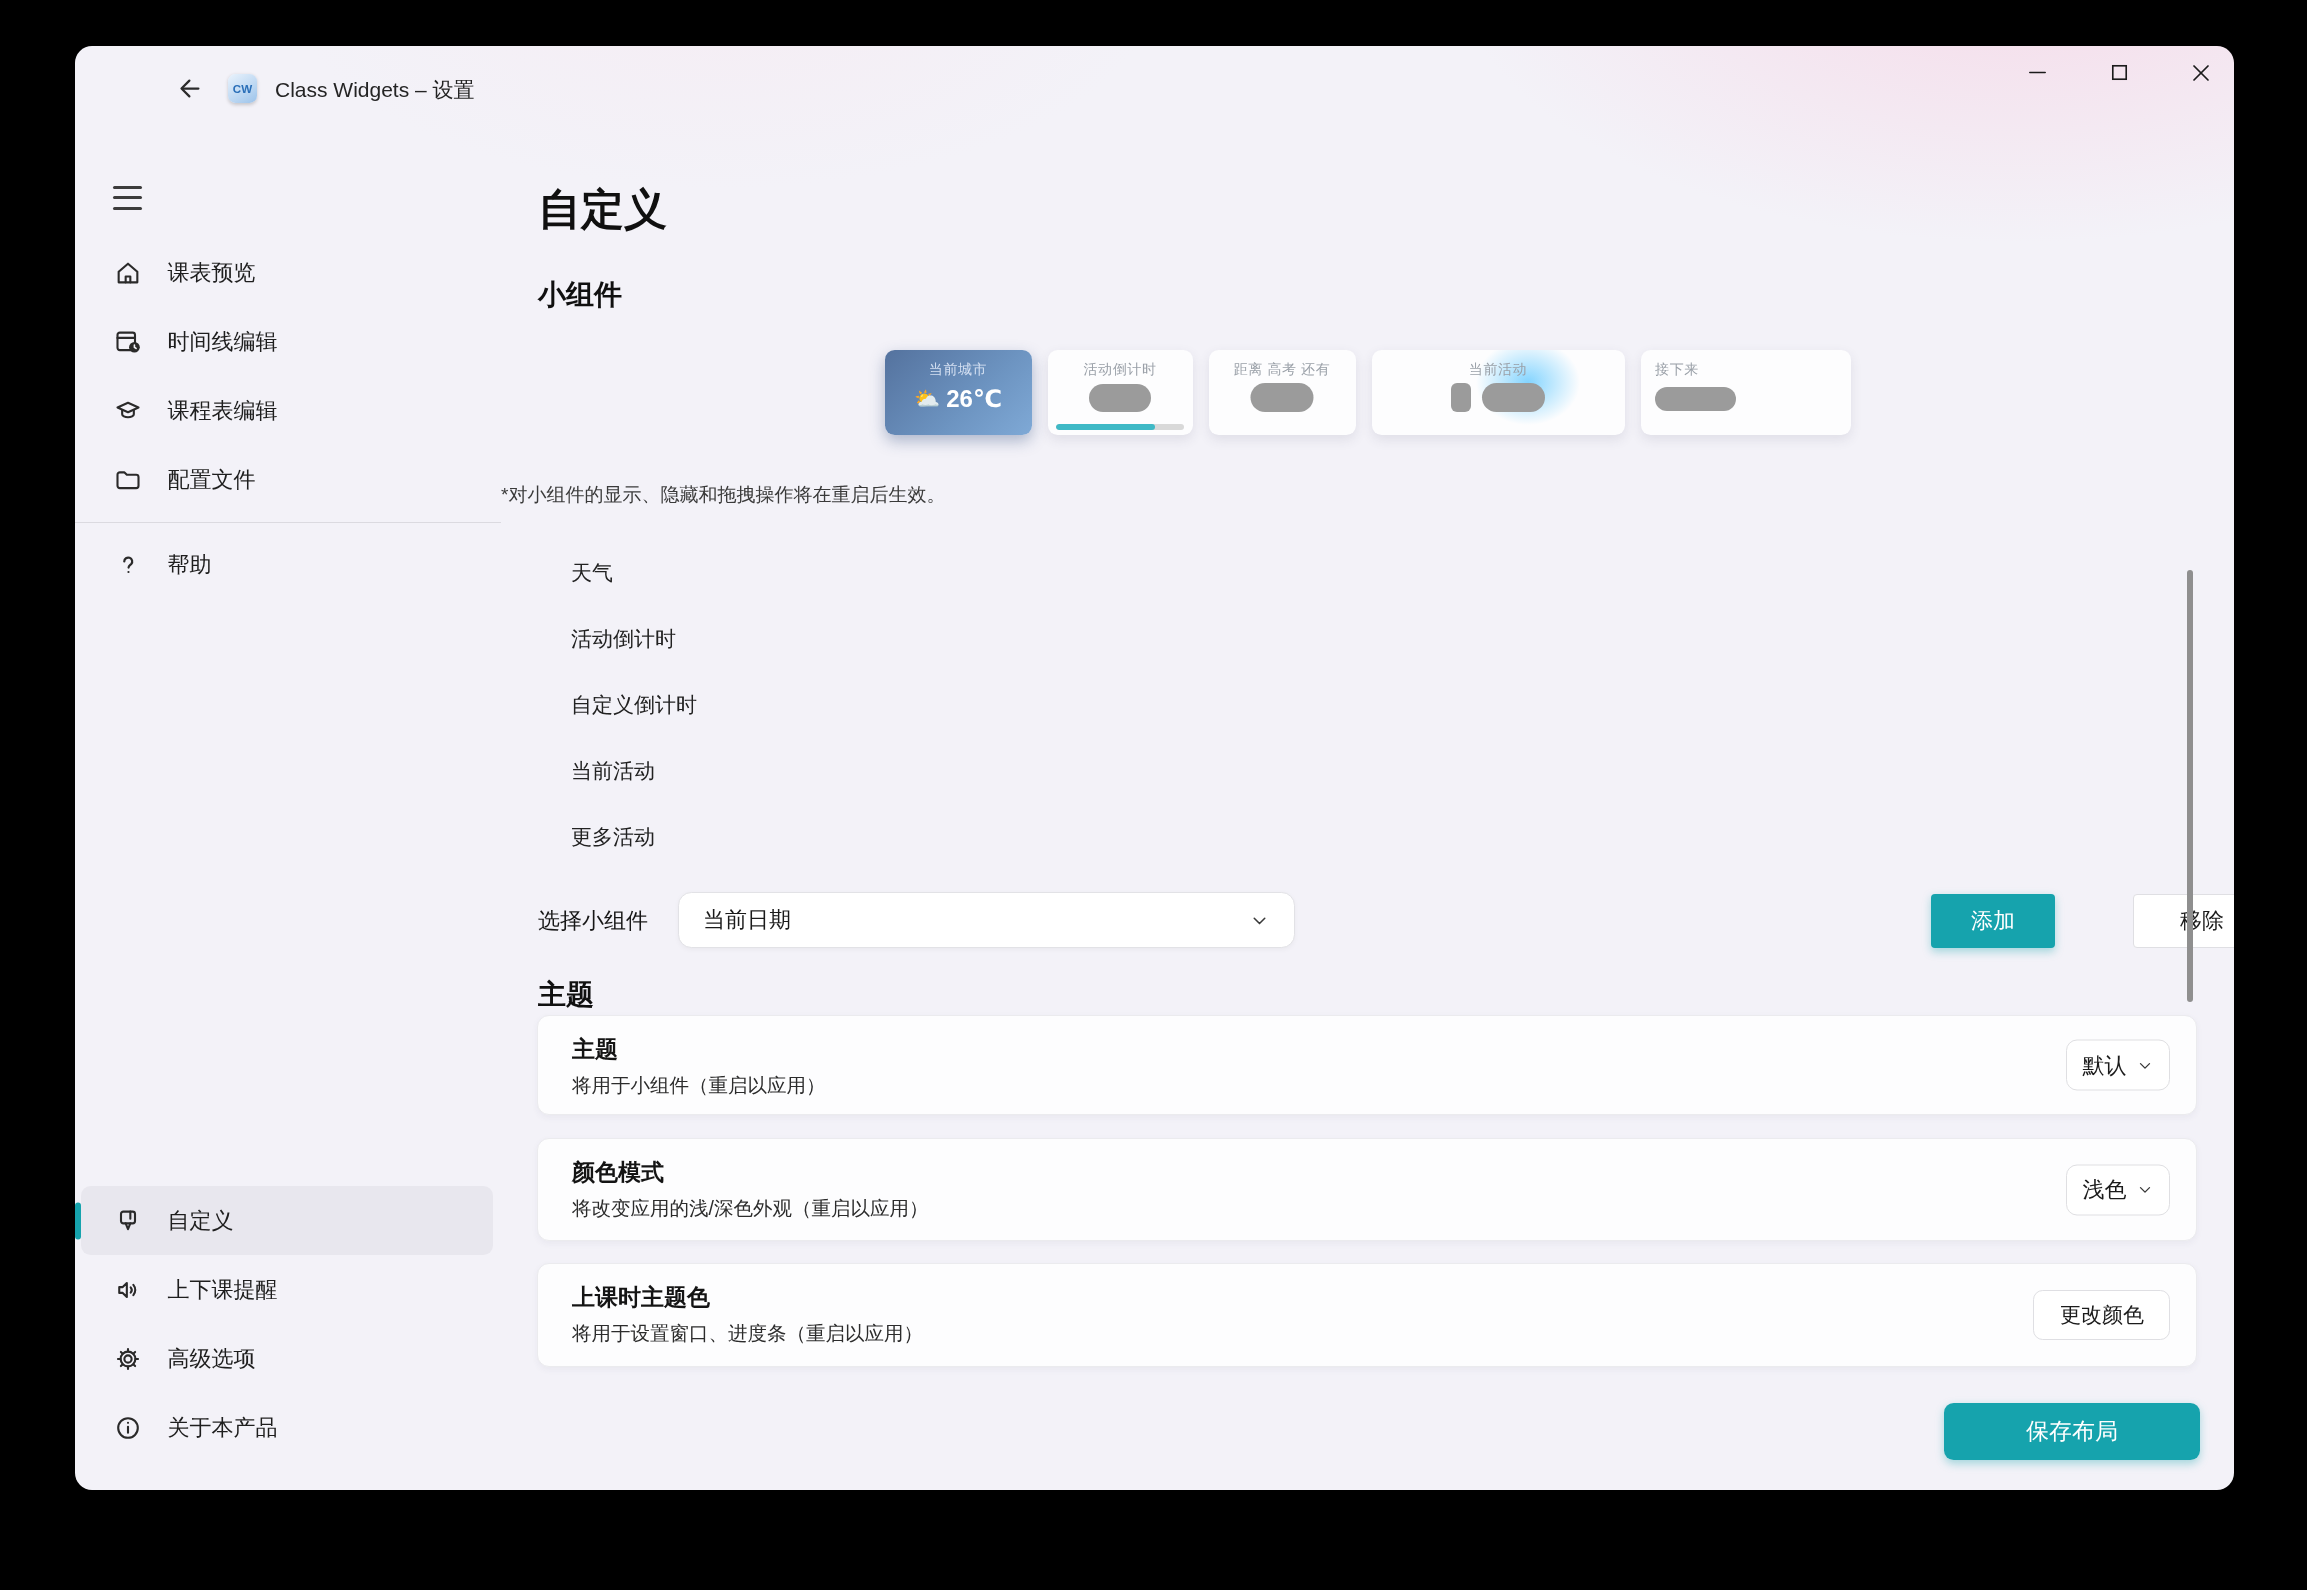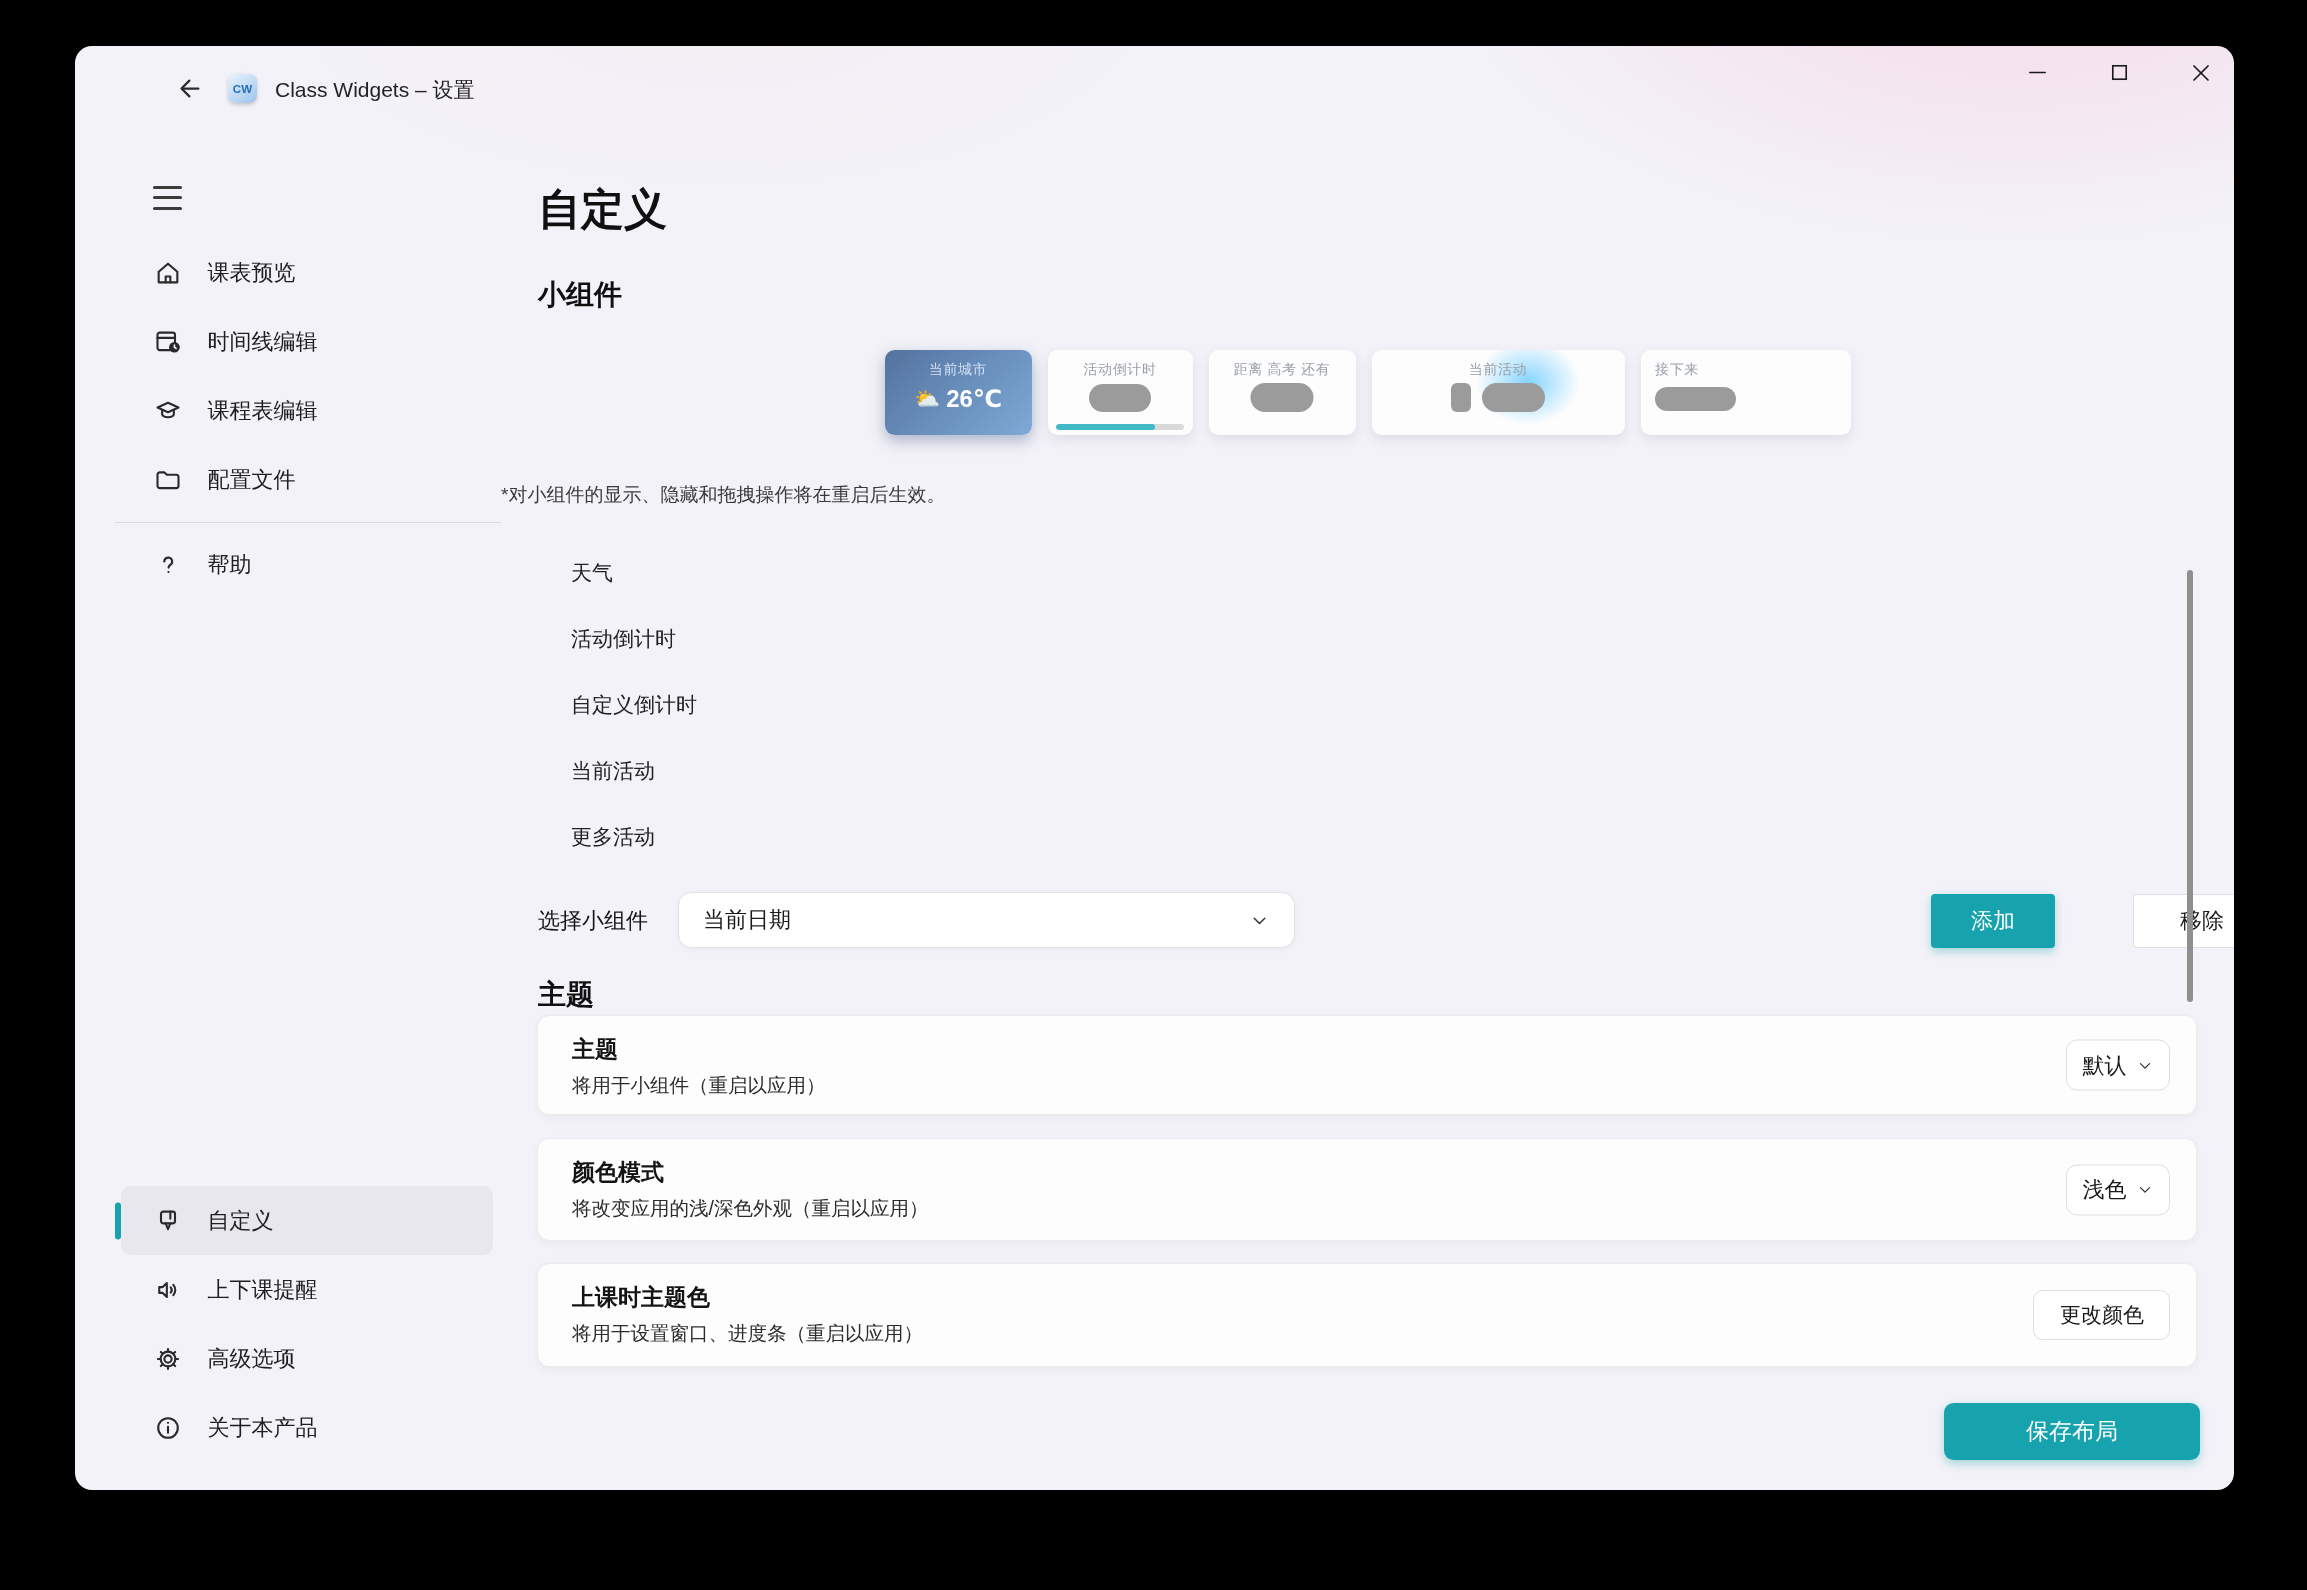--- a/index.html
+++ b/index.html
@@ -21,21 +21,21 @@
     background:linear-gradient(145deg,#eaf3fc 0%,#bcd7f2 60%,#9cc3ea 100%);
     display:flex; align-items:center; justify-content:center;
     font-size:11.6px; font-weight:bold; color:#2a6fb8; box-shadow:0 1.2px 3.7px rgba(0,0,0,.18); }
   .tb-title { position:absolute; left:200px; top:30px; font-size:21px; color:#242424; }
   .winctl { position:absolute; top:4.9px; width:50px; height:44px; display:flex;
     align-items:center; justify-content:center; cursor:pointer; color:#1b1b1b; }
   .winctl.min { right:172px; } .winctl.max { right:90px; } .winctl.close { right:8.5px; }
 
   
   .sidebar { position:absolute; left:0; top:131px; bottom:0; width:426px;
-    display:flex; flex-direction:column;padding-left:40px; }
+    display:flex; flex-direction:column; }
   .hamburger { width:29px; height:24px; margin:8.5px 0 29px 38px; display:flex;
     flex-direction:column; justify-content:space-between; cursor:pointer; }
   .hamburger span { display:block; height:3px; border-radius:1.8px; background:#3c3c3c; }
   .nav-item { position:relative; display:flex; align-items:center; height:69px;
     padding-left:38px; gap:25.6px; font-size:22px; color:#1e1e1e; cursor:pointer; }
   .nav-item .nicon { width:29px; height:29px; flex:0 0 29px; display:flex;
     align-items:center; justify-content:center; color:#2a2a2a; }
   .sep { height:1.2px; background:#dbdae0; margin:7.3px 0; }
   .sb-bottom { margin-top:auto; padding-bottom:28px; }
   .nav-item.selected { background:#e8e7ee; border-radius:9.7px; margin:0 8.5px 0 6px;

